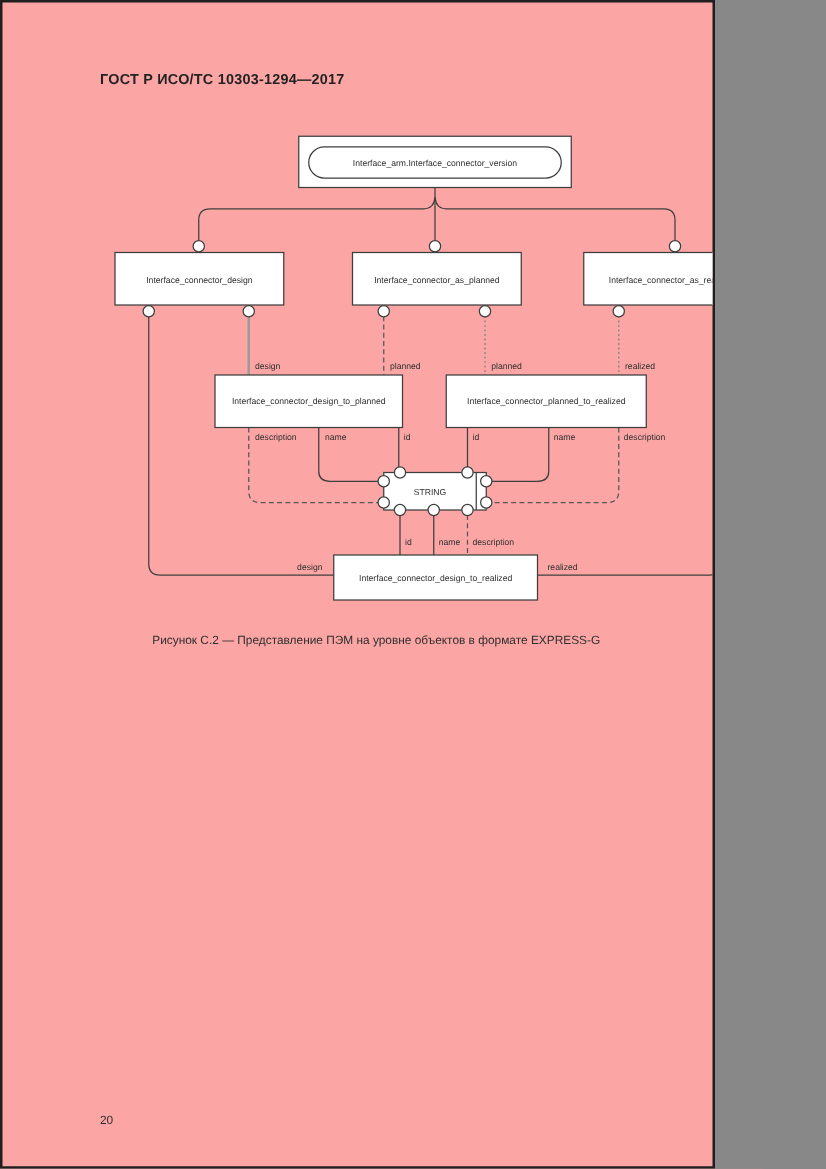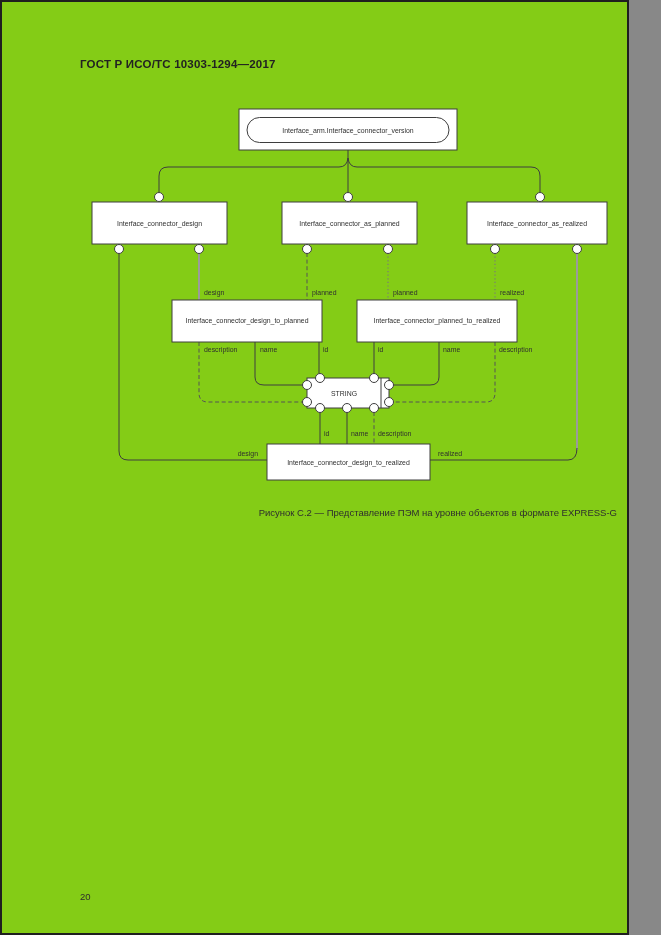--- a/index.html
+++ b/index.html
@@ -1,32 +1,32 @@
 <!DOCTYPE html>
 <html><head>
 <meta charset="utf-8">
 <style>
   html,body{margin:0;padding:0;background:#888;}
   .page{
     position:relative;
-    width:629px;height:935px;
-    background:#84cc16;
+    width:572px;height:935px;
+    background:#fca5a5;
     border:2px solid #1f1f1f;
     box-sizing:border-box;
     font-family:"Liberation Sans", sans-serif;
     overflow:hidden;
   }
   .doc-header{
     position:absolute;left:78px;top:56px;
     font-size:11.5px;font-weight:bold;color:#222;
     letter-spacing:.2px;
   }
   .figure-caption{
     position:absolute;left:40px;right:10px;top:505px;
-    text-align:right;
+    text-align:center;
     font-size:9.5px;color:#2e2e2e;
   }
   .page-number{
     position:absolute;left:78px;top:889px;
     font-size:9.5px;color:#2e2e2e;
   }
   svg{position:absolute;left:0;top:0;}
   svg text{
     font-family:"Liberation Sans", sans-serif;
     font-size:6.9px;

